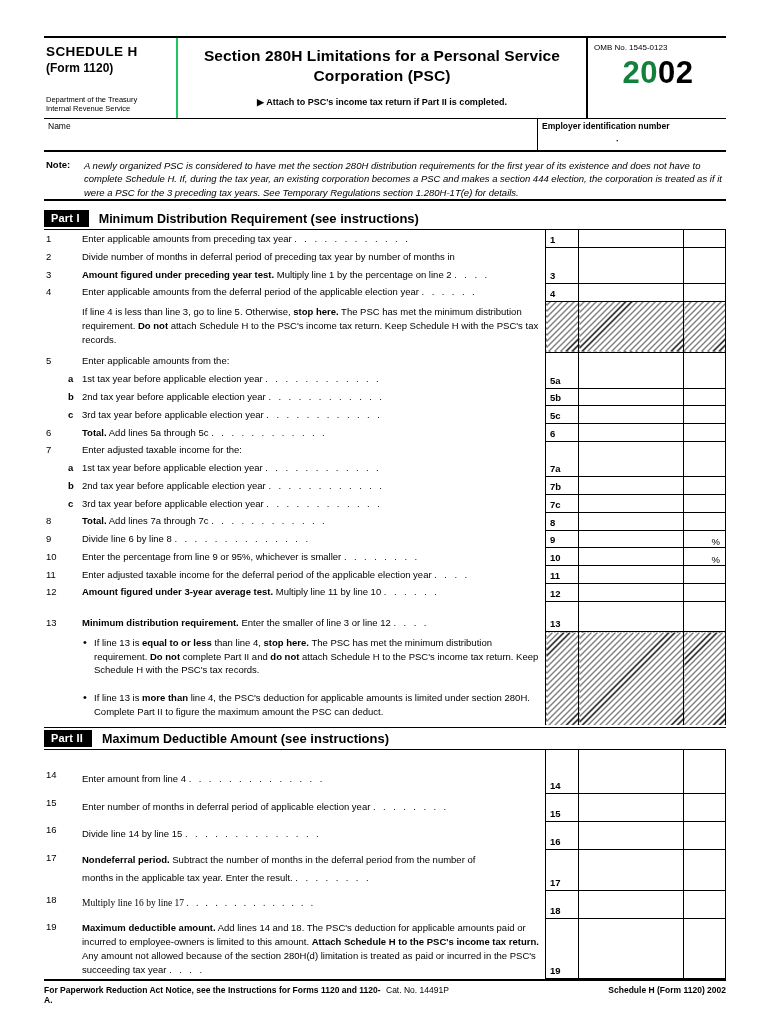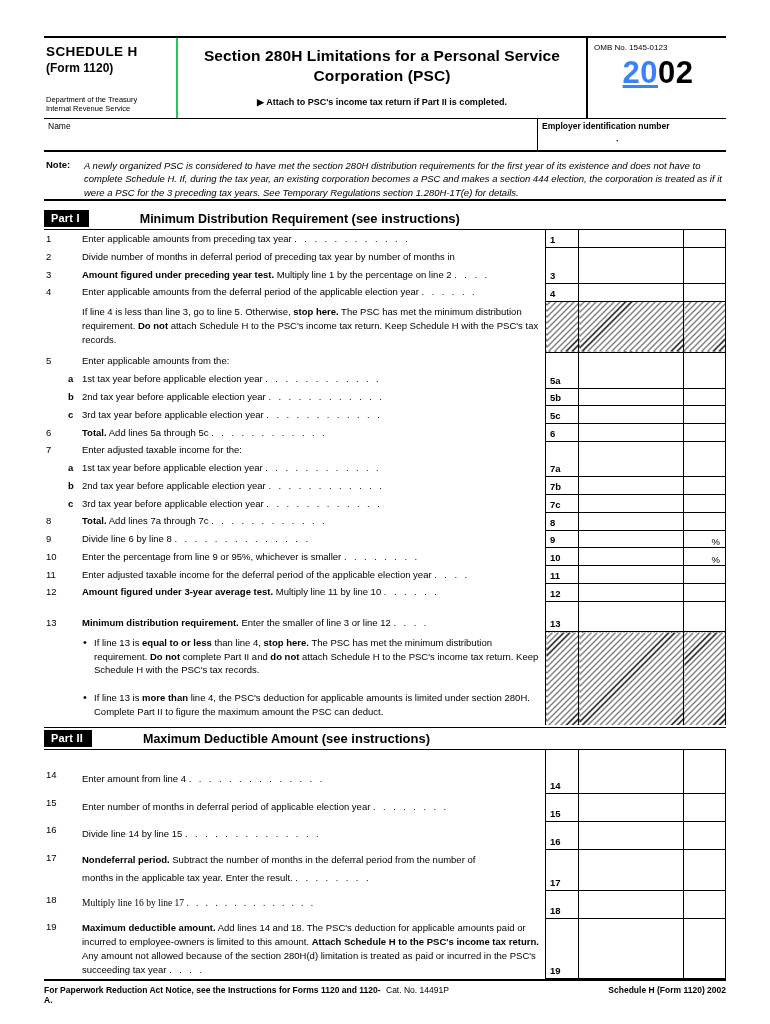--- a/index.html
+++ b/index.html
@@ -86,21 +86,21 @@
     line-height: 1.2;
   }
   .mh-year {
     font-size: 31px;
     font-weight: bold;
     letter-spacing: 0.5px;
     margin-top: 4px;
     text-align: center;
     line-height: 1;
   }
-  .mh-year .gray { color: #3b82f6; text-decoration: underline; }
+  .mh-year .gray { color: #15803d; }
 
   
   .namerow {
     display: flex;
     border-bottom: 2px solid #000;
     height: 31px;
   }
   .namerow .nm-left {
     flex: 1;
     border-right: 1px solid #000;
@@ -143,21 +143,20 @@
     flex: 1;
   }
 
   
   .part {
     display: flex;
     align-items: center;
     border-bottom: 1px solid #000;
     padding: 2px 0 2px 0;
     margin-top: 7px;
-    gap: 41px;
   }
   .part-badge {
     background: #000;
     color: #fff;
     font-size: 11px;
     font-weight: bold;
     padding: 2px 9px 3px 7px;
     margin-right: 10px;
     letter-spacing: 0.2px;
   }

